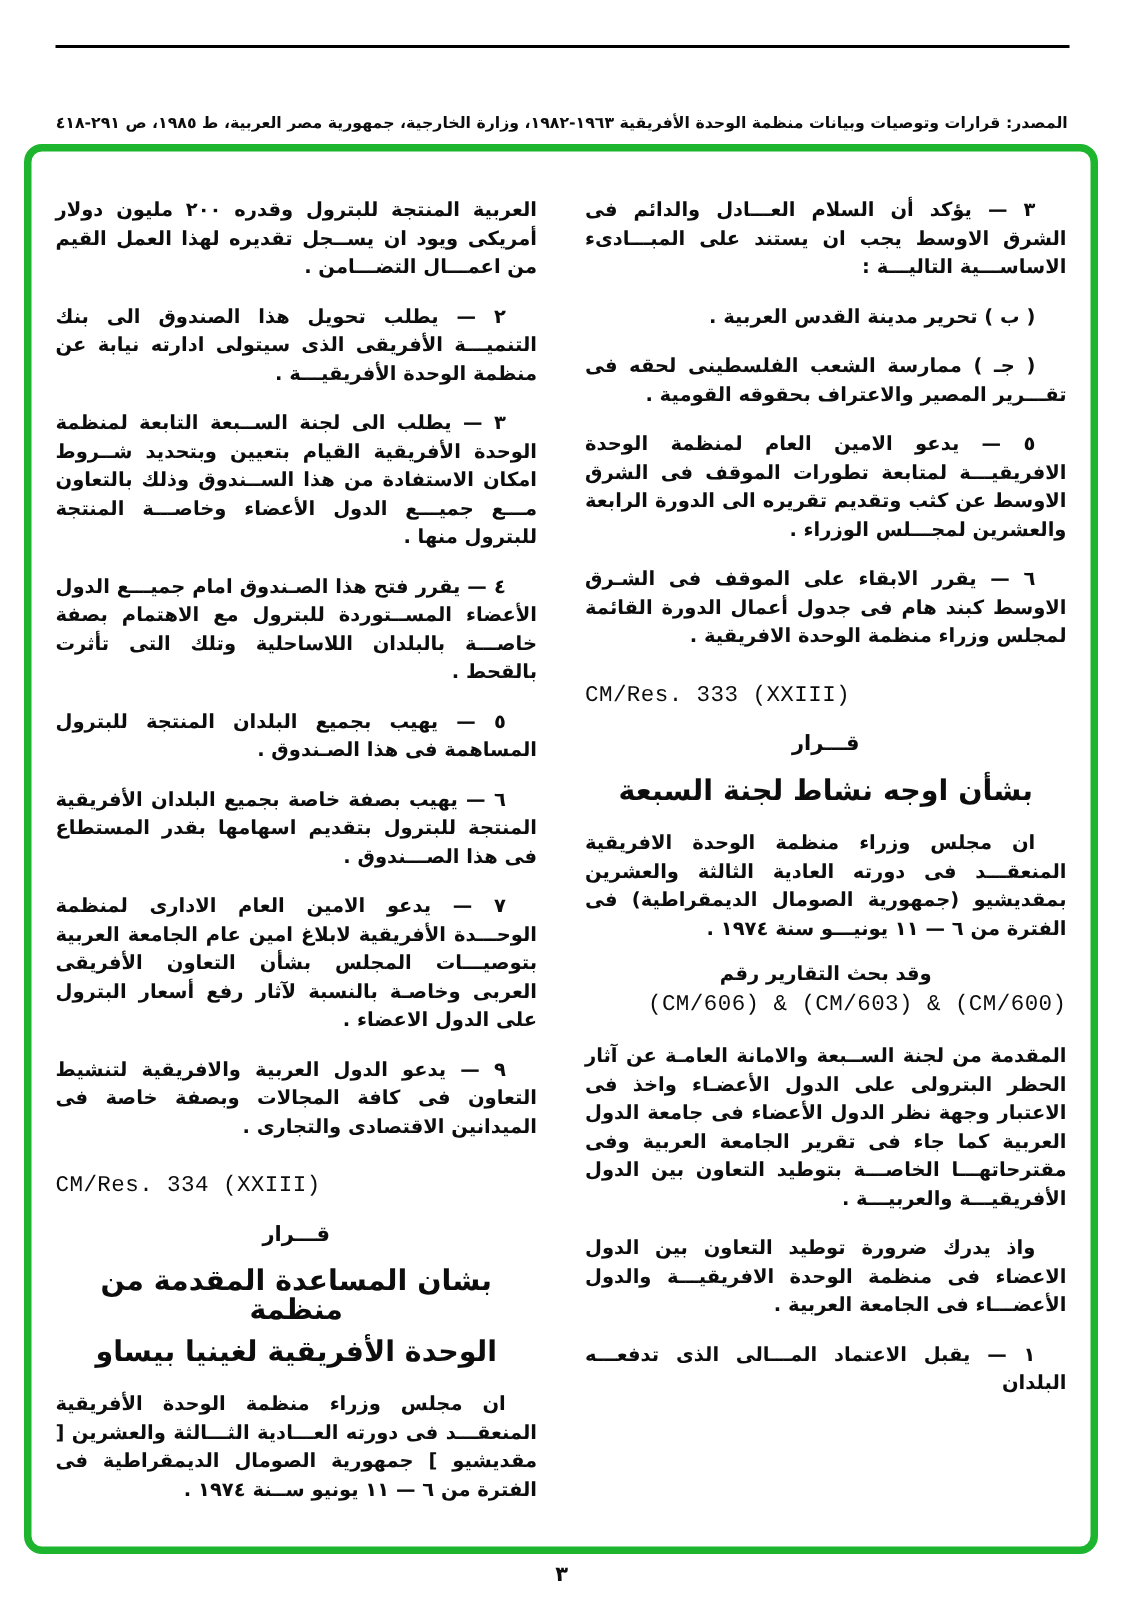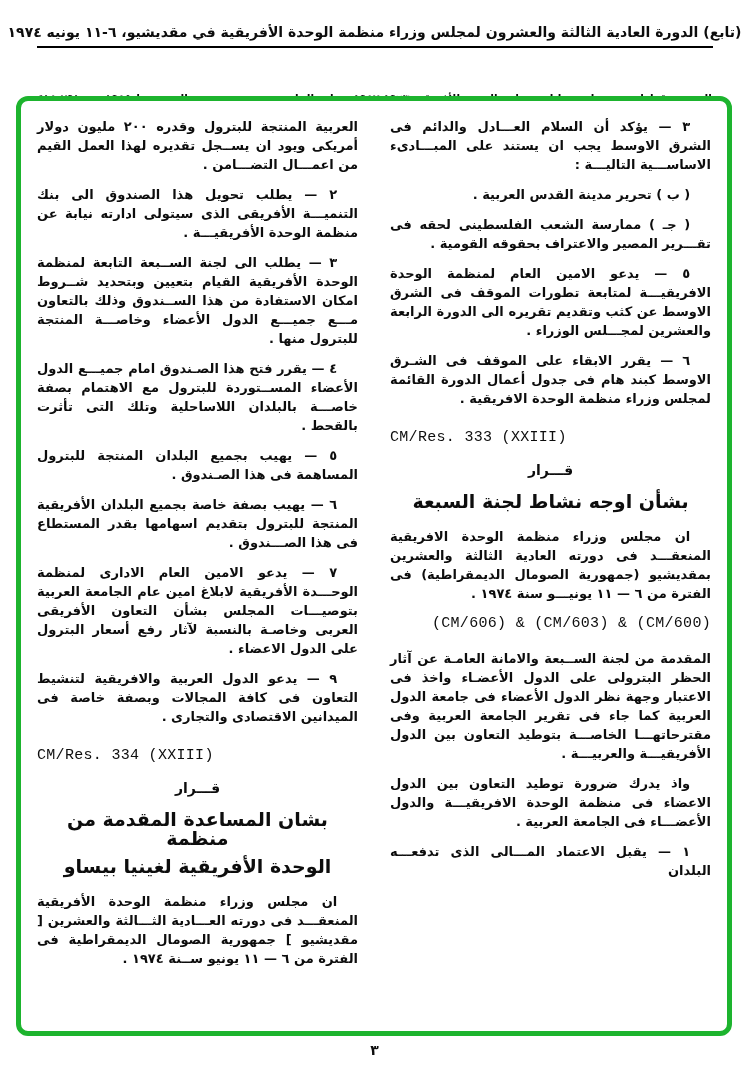--- a/index.html
+++ b/index.html
@@ -15,21 +15,21 @@
   .header-source { font-size:10.5px; font-weight:700;margin-top:44px; }
   
   .frame {
     position:absolute; left:16px; top:96px; width:716px; height:940px;
     border:5px solid var(--frame,#1db42e); border-radius:12px;
     padding:16px 16px 8px 16px; overflow:hidden; background:#fff;
   }
   .cols { display:flex; direction:rtl; gap:32px; height:100%; }
   .col { flex:1 1 0; direction:rtl; font-size:13px; line-height:19px; font-weight:700; }
   
-  .para { text-align:justify; text-indent:1.6em; margin-bottom:11px; }
+  .para { text-align:justify; text-indent:1.6em; margin-bottom:11px;margin-top:14px; }
   .cont { text-indent:0; }
   .ref {
     direction:ltr; text-align:left; text-indent:0;
     font-family:Liberation Mono, monospace; font-size:15px; font-weight:400;
     margin:20px 0 14px 0; letter-spacing:.3px;
   }
   .center { text-align:center; text-indent:0; }
   .res-title { font-size:14px; margin:2px 0 12px 0; }
   .res-subtitle { font-size:19px; margin-bottom:9px; }
   .end { margin-bottom:16px; }
@@ -38,38 +38,38 @@
   
   .page-number {
     position:absolute; left:0; right:0; top:1042px;
     text-align:center; font-size:14px; font-weight:700;
   }
 </style>
 </head>
 <body>
 
 <header class="header">
-  <div class="header-title">(تابع) الدورة العادية الثالثة والعشرون لمجلس وزراء منظمة الوحدة الأفريقية في مقديشيو، ٦-١١ يونيه ١٩٧٤</div>
   <hr class="header-rule">
   <div class="header-source">المصدر: قرارات وتوصيات وبيانات منظمة الوحدة الأفريقية ١٩٦٣-١٩٨٢، وزارة الخارجية، جمهورية مصر العربية، ط ١٩٨٥، ص ٢٩١-٤١٨</div>
 </header>
 
 <main class="frame">
   <div class="cols">
 
     <div class="col">
       <p class="para">٣ — يؤكد أن السلام العـــادل والدائم فى الشرق الاوسط يجب ان يستند على المبـــادىء الاساســـية التاليـــة :</p>
       <p class="para">( ب ) تحرير مدينة القدس العربية .</p>
       <p class="para">( جـ ) ممارسة الشعب الفلسطينى لحقه فى تقـــرير المصير والاعتراف بحقوقه القومية .</p>
       <p class="para">٥ — يدعو الامين العام لمنظمة الوحدة الافريقيـــة لمتابعة تطورات الموقف فى الشرق الاوسط عن كثب وتقديم تقريره الى الدورة الرابعة والعشرين لمجـــلس الوزراء .</p>
       <p class="para">٦ — يقرر الابقاء على الموقف فى الشـرق الاوسط كبند هام فى جدول أعمال الدورة القائمة لمجلس وزراء منظمة الوحدة الافريقية .</p>
       <p class="ref">CM/Res. 333 (XXIII)</p>
       <p class="center res-title">قـــرار</p>
       <p class="center res-subtitle end">بشأن اوجه نشاط لجنة السبعة</p>
       <p class="para">ان مجلس وزراء منظمة الوحدة الافريقية المنعقـــد فى دورته العادية الثالثة والعشرين بمقديشيو (جمهورية الصومال الديمقراطية) فى الفترة من ٦ — ١١ يونيـــو سنة ١٩٧٤ .</p>
+      <p class="center tight">وقد بحث التقارير رقم</p>
       <p class="ref reports-ref">(CM/606) &amp; (CM/603) &amp; (CM/600)</p>
       <p class="para cont">المقدمة من لجنة الســبعة والامانة العامـة عن آثار الحظر البترولى على الدول الأعضـاء واخذ فى الاعتبار وجهة نظر الدول الأعضاء فى جامعة الدول العربية كما جاء فى تقرير الجامعة العربية وفى مقترحاتهـــا الخاصـــة بتوطيد التعاون بين الدول الأفريقيـــة والعربيـــة .</p>
       <p class="para">واذ يدرك ضرورة توطيد التعاون بين الدول الاعضاء فى منظمة الوحدة الافريقيـــة والدول الأعضـــاء فى الجامعة العربية .</p>
       <p class="para">١ — يقبل الاعتماد المـــالى الذى تدفعـــه البلدان</p>
     </div>
 
     <div class="col">
       <p class="para cont">العربية المنتجة للبترول وقدره ٢٠٠ مليون دولار أمريكى ويود ان يســجل تقديره لهذا العمل القيم من اعمـــال التضـــامن .</p>
       <p class="para">٢ — يطلب تحويل هذا الصندوق الى بنك التنميـــة الأفريقى الذى سيتولى ادارته نيابة عن منظمة الوحدة الأفريقيـــة .</p>
       <p class="para">٣ — يطلب الى لجنة الســبعة التابعة لمنظمة الوحدة الأفريقية القيام بتعيين وبتحديد شــروط امكان الاستفادة من هذا الســندوق وذلك بالتعاون مـــع جميـــع الدول الأعضاء وخاصـــة المنتجة للبترول منها .</p>

